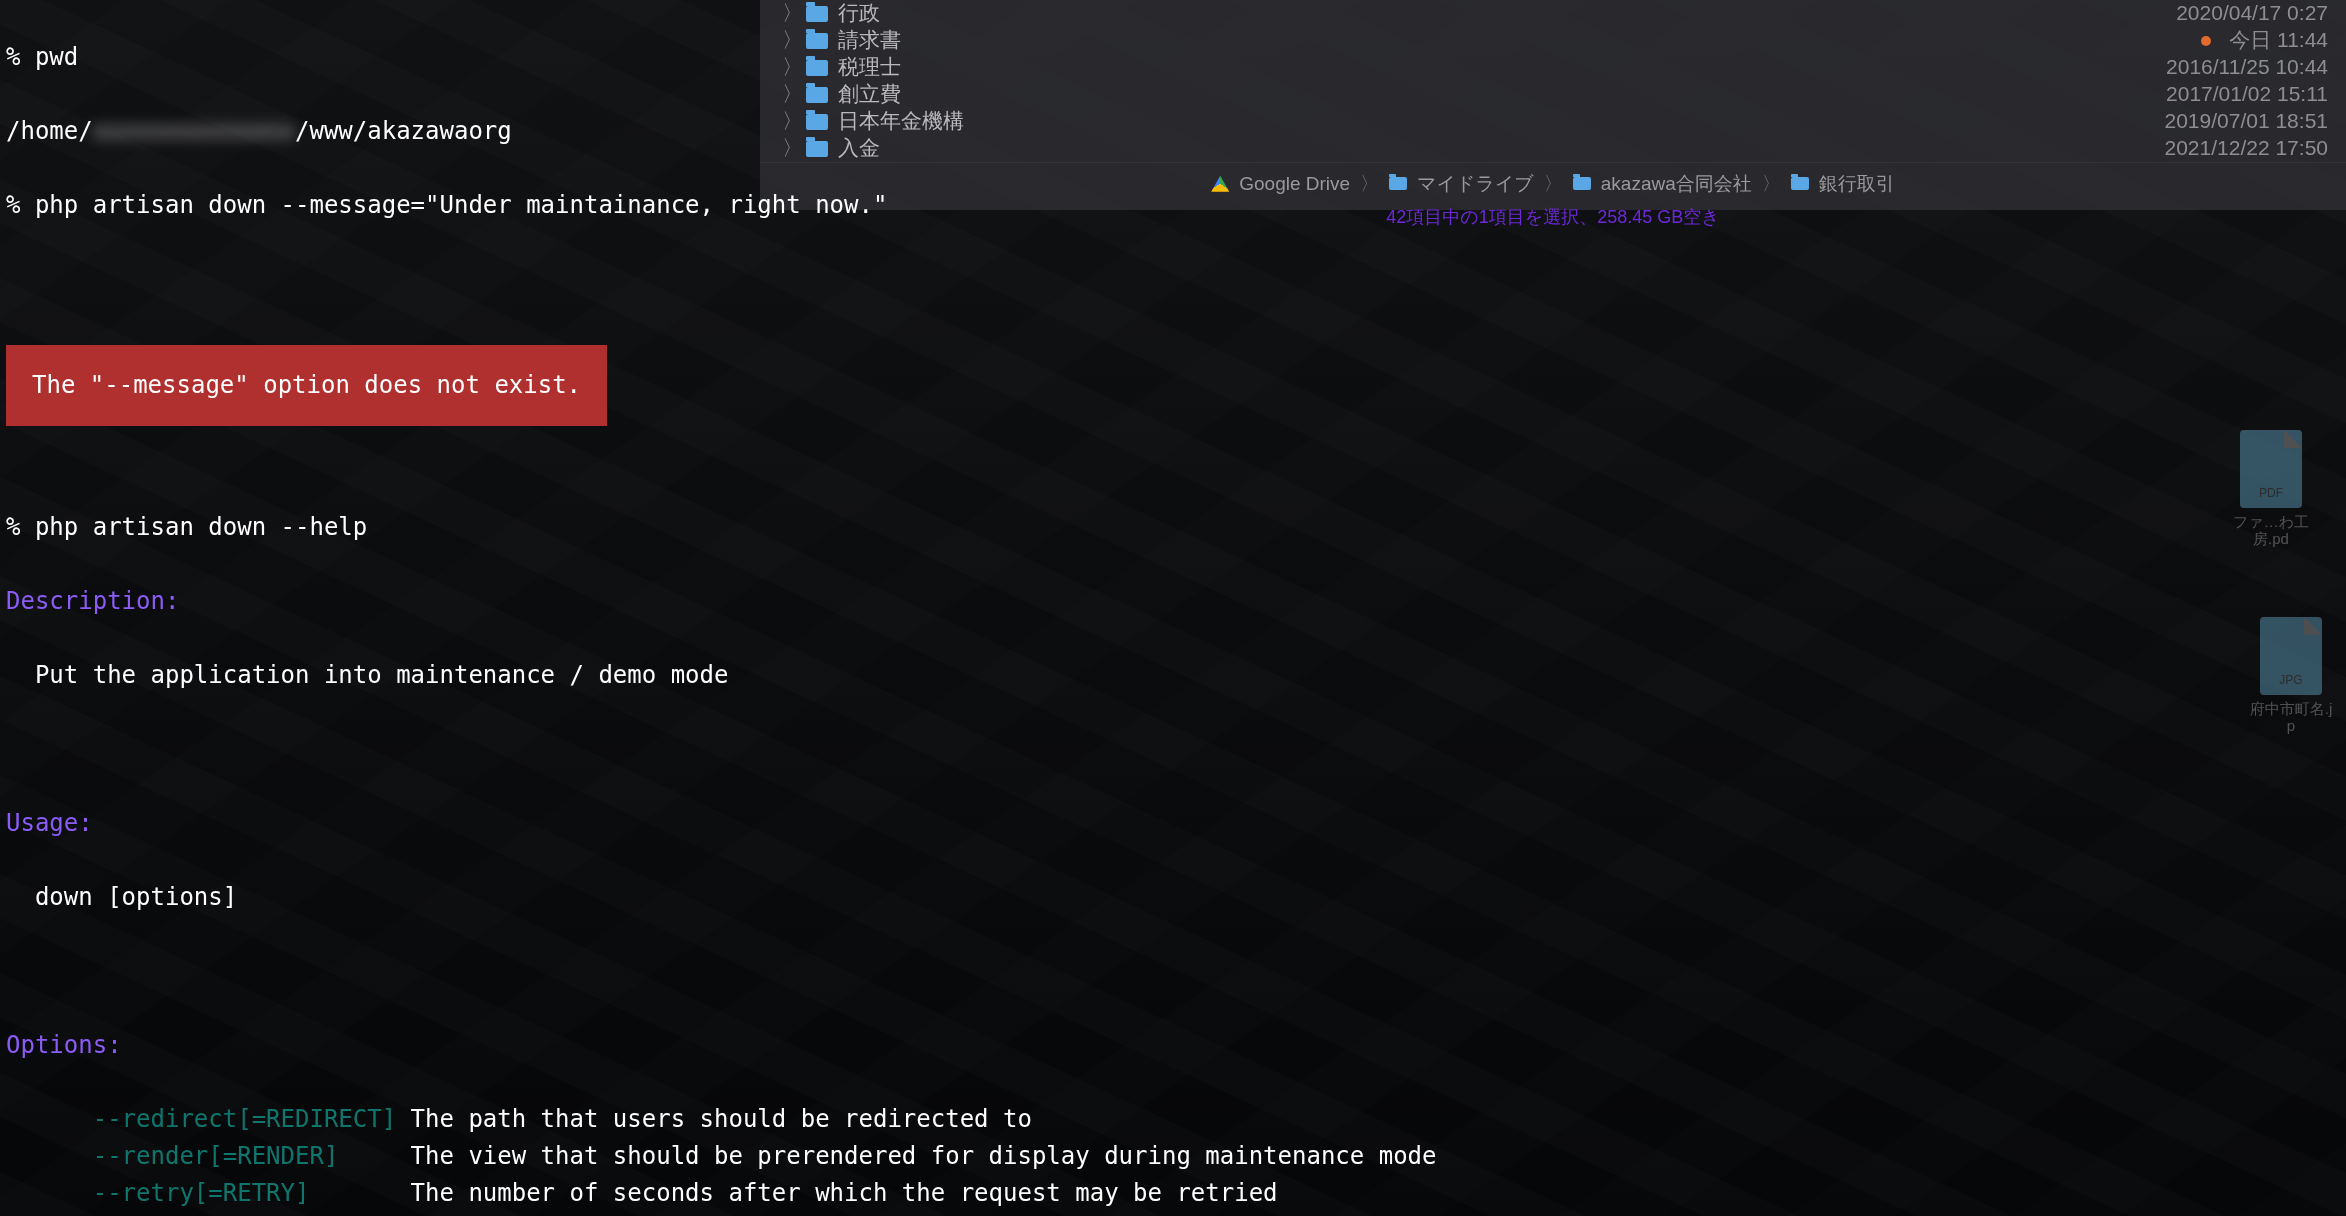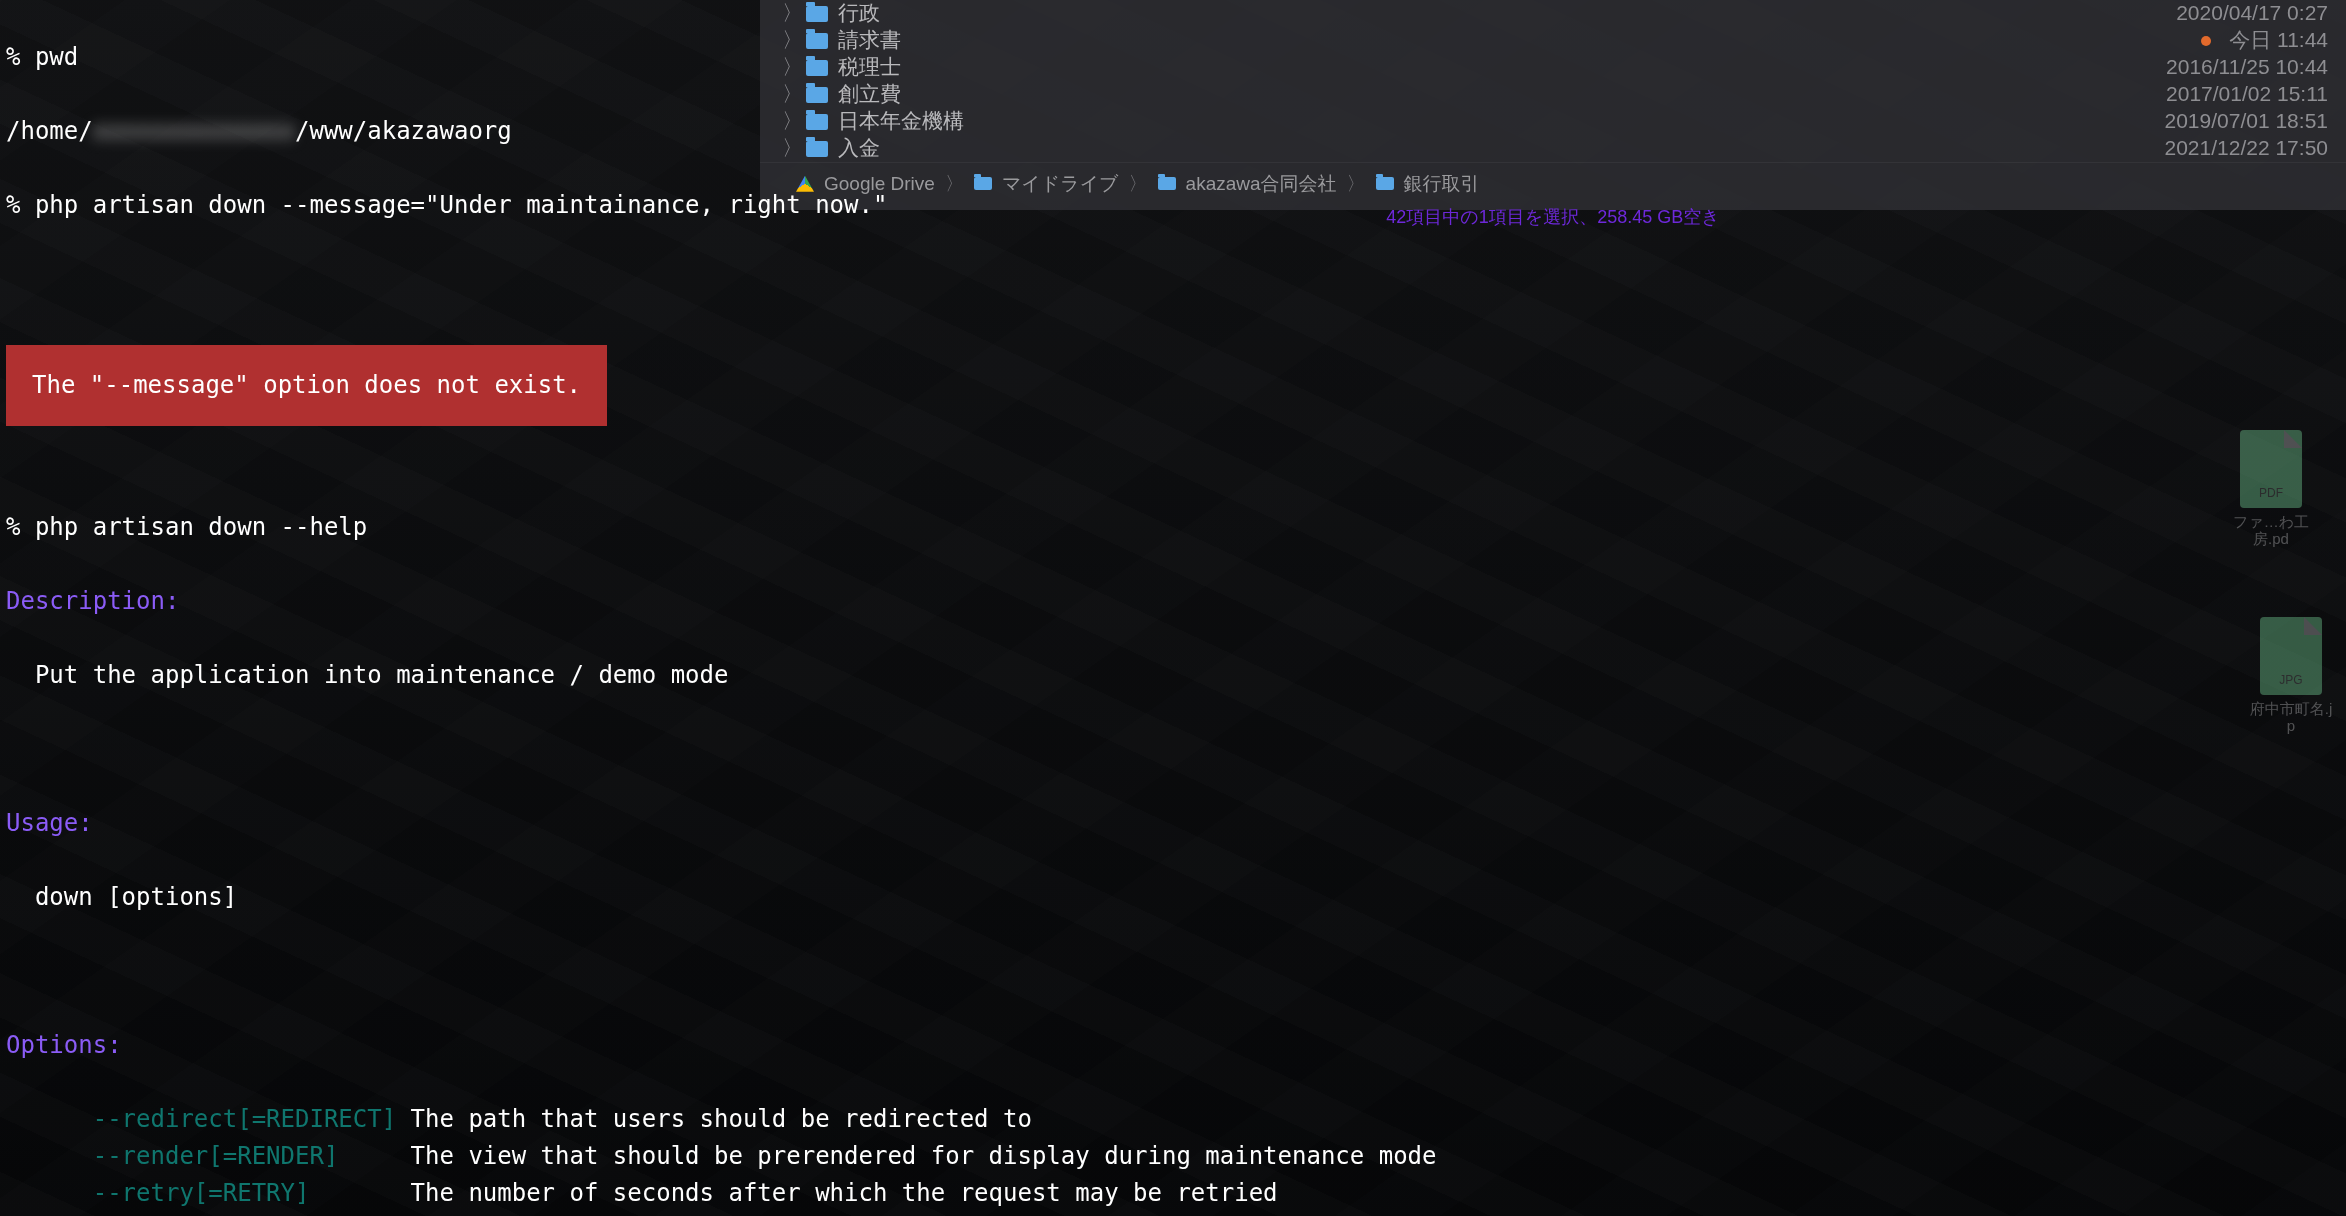--- a/index.html
+++ b/index.html
@@ -31,21 +31,21 @@
     font-size:21px;
   }
   .finder-rows{padding:0 18px 0 22px;}
   .frow{display:flex;align-items:center;height:27px;gap:10px;}
   .frow .chev{color:#8a8a8e;width:14px;display:inline-block;}
   .folder{width:22px;height:16px;border-radius:2px;background:#5aa7e6;display:inline-block;position:relative;}
   .folder::before{content:"";position:absolute;top:-4px;left:0;width:9px;height:4px;background:#5aa7e6;border-radius:1px 1px 0 0;}
   .frow .name{flex:1;color:#b9b9bc;white-space:nowrap;overflow:hidden;text-overflow:ellipsis;}
   .frow .dot{width:10px;height:10px;border-radius:50%;background:#e26a2c;margin-right:8px;}
   .frow .date{color:#8e8e92;white-space:nowrap;}
-  .finder-path{display:flex;align-items:center;gap:10px;padding:6px 36px 4px;border-top:1px solid rgba(255,255,255,0.05);font-size:19px;color:#9a9a9d;}
+  .finder-path{display:flex;align-items:center;gap:10px;padding:6px 15px 4px;border-top:1px solid rgba(255,255,255,0.05);font-size:19px;color:#9a9a9d;justify-content:center;}
   .gdrive-ico{width:18px;height:16px;background:conic-gradient(#34a853 0 120deg,#fbbc04 120deg 240deg,#4285f4 240deg 360deg);clip-path:polygon(50% 0,100% 100%,0 100%);display:inline-block;}
   .pfolder{width:18px;height:13px;border-radius:2px;background:#5aa7e6;display:inline-block;position:relative;}
   .pfolder::before{content:"";position:absolute;top:-3px;left:0;width:7px;height:3px;background:#5aa7e6;border-radius:1px 1px 0 0;}
   .pchev{color:#6e6e72;}
   .finder-status{text-align:center;font-size:18px;color:#6d28d9;padding:2px 0 6px;}
 
   
   .term{
     position:absolute;top:0;left:0;right:0;bottom:0;
     padding:2px 16px 0 6px;
@@ -60,21 +60,21 @@
     background:#b03030;
     color:#fff;
     padding:22px 26px;
     margin:10px 0;
   }
   .optrow{display:block;}
   .optrow .flagpad{color:#0f766e;display:inline-block;}
   .optrow .desc{color:#fff;}
   
   .deskicons{position:absolute;right:10px;top:430px;display:flex;flex-direction:column;gap:70px;align-items:center;opacity:0.35;font-family:-apple-system,sans-serif;font-size:15px;color:#d0d0d2;}
-  .fileicon{width:62px;height:78px;background:#86efac;border-radius:4px;position:relative;}
+  .fileicon{width:62px;height:78px;background:#7dd3fc;border-radius:4px;position:relative;}
   .fileicon .fold{position:absolute;top:0;right:0;width:18px;height:18px;background:#c8c8cc;clip-path:polygon(0 0,100% 100%,0 100%);}
   .fileicon .tag{position:absolute;bottom:6px;left:0;right:0;text-align:center;font-size:12px;color:#666;}
   .deskicons .cap{max-width:90px;text-align:center;word-break:break-all;line-height:1.1;}
 </style>
 </head>
 <body>
 
 <div class="bg"></div>
 
 <div class="finder">

